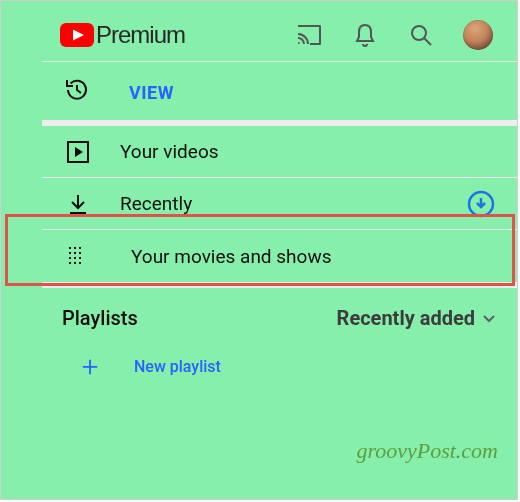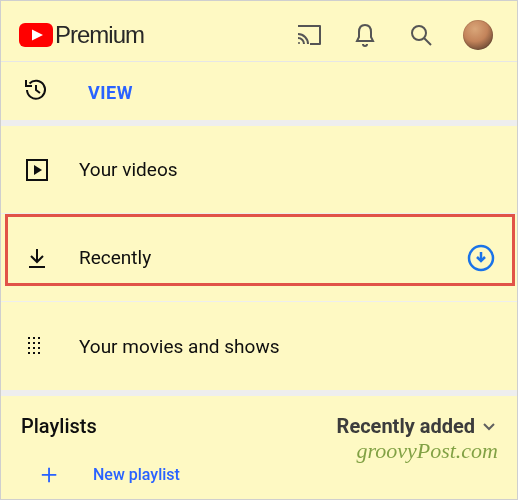--- a/index.html
+++ b/index.html
@@ -8,21 +8,22 @@
     background: #fff;
     width: 520px;
     height: 502px;
     overflow: hidden;
     position: relative;
   }
   .frame {
     border: 1px solid #cfcfcf;
     width: 518px;
     height: 500px;
-    background: #fef9c3;
+    background: #86efac;
+    padding-left: 41px;
   }
   
   .header {
     display: flex;
     align-items: center;
     padding: 14px 18px 4px 18px;
     height: 58px;
   }
   .logo-box { display: flex; align-items: center; gap: 2px; }
   .brand-text {
@@ -51,21 +52,21 @@
   .history-icon { width: 30px; margin-right: 16px; display:flex; align-items:center; justify-content:center; color:#0f0f0f; }
   .history-text { flex: 1; }
   .history-title { font-size: 20px; font-weight: 700; color: #0f0f0f; line-height: 1.2; }
   .history-sub { font-size: 16px; color: #616161; margin-top: 2px; }
   .view-link { font-size: 18px; font-weight: 700; color: #2962ff; letter-spacing: 0.5px; align-self: center; margin-top:4px;margin-left:21px; }
   .big-div { height: 6px; background: #eeeeee; }
   
   .row {
     display: flex;
     align-items: center;
-    height: 88px;
+    height: 52px;
     padding: 0 22px 0 22px;
     border-bottom: 1px solid #eeeeee;
     position: relative;
   }
   .row:last-of-type { border-bottom: none; }
   .row-icon { width: 28px; display:flex; align-items:center; justify-content:center; margin-right: 28px; color:#0f0f0f; }
   .row-label { font-size: 19px; color: #0f0f0f; }
   .row-sub { font-size: 14px; color: #616161; margin-top: 0px; }
   .row-text { display:flex; flex-direction:column; justify-content:center; }
   .row-trailing { margin-left:auto; display:flex; align-items:center; }
@@ -187,21 +188,21 @@
       <span class="dl-badge">
         <svg width="28" height="28" viewBox="0 0 28 28">
           <circle cx="14" cy="14" r="12" fill="none" stroke="#1a73e8" stroke-width="2.5"></circle>
           <line x1="14" y1="8" x2="14" y2="16" stroke="#1a73e8" stroke-width="2.5"></line>
           <polyline points="10,13 14,17 18,13" fill="none" stroke="#1a73e8" stroke-width="2.5"></polyline>
         </svg>
       </span>
     </div>
   </div>
 
-  <div class="row" style="border-bottom:none;">
+  <div class="row" style="border-bottom:none;gap:11px;">
     <span class="row-icon">
       <svg width="22" height="22" viewBox="0 0 22 22" fill="#0f0f0f">
         <rect x="2" y="2" width="2" height="2"></rect>
           <rect x="2" y="7" width="2" height="2"></rect>
         <rect x="2" y="12" width="2" height="2"></rect>
           <rect x="2" y="17" width="2" height="2"></rect>
         <rect x="7" y="2" width="2" height="2"></rect>
           <rect x="7" y="7" width="2" height="2"></rect>
         <rect x="7" y="12" width="2" height="2"></rect>
           <rect x="7" y="17" width="2" height="2"></rect>

